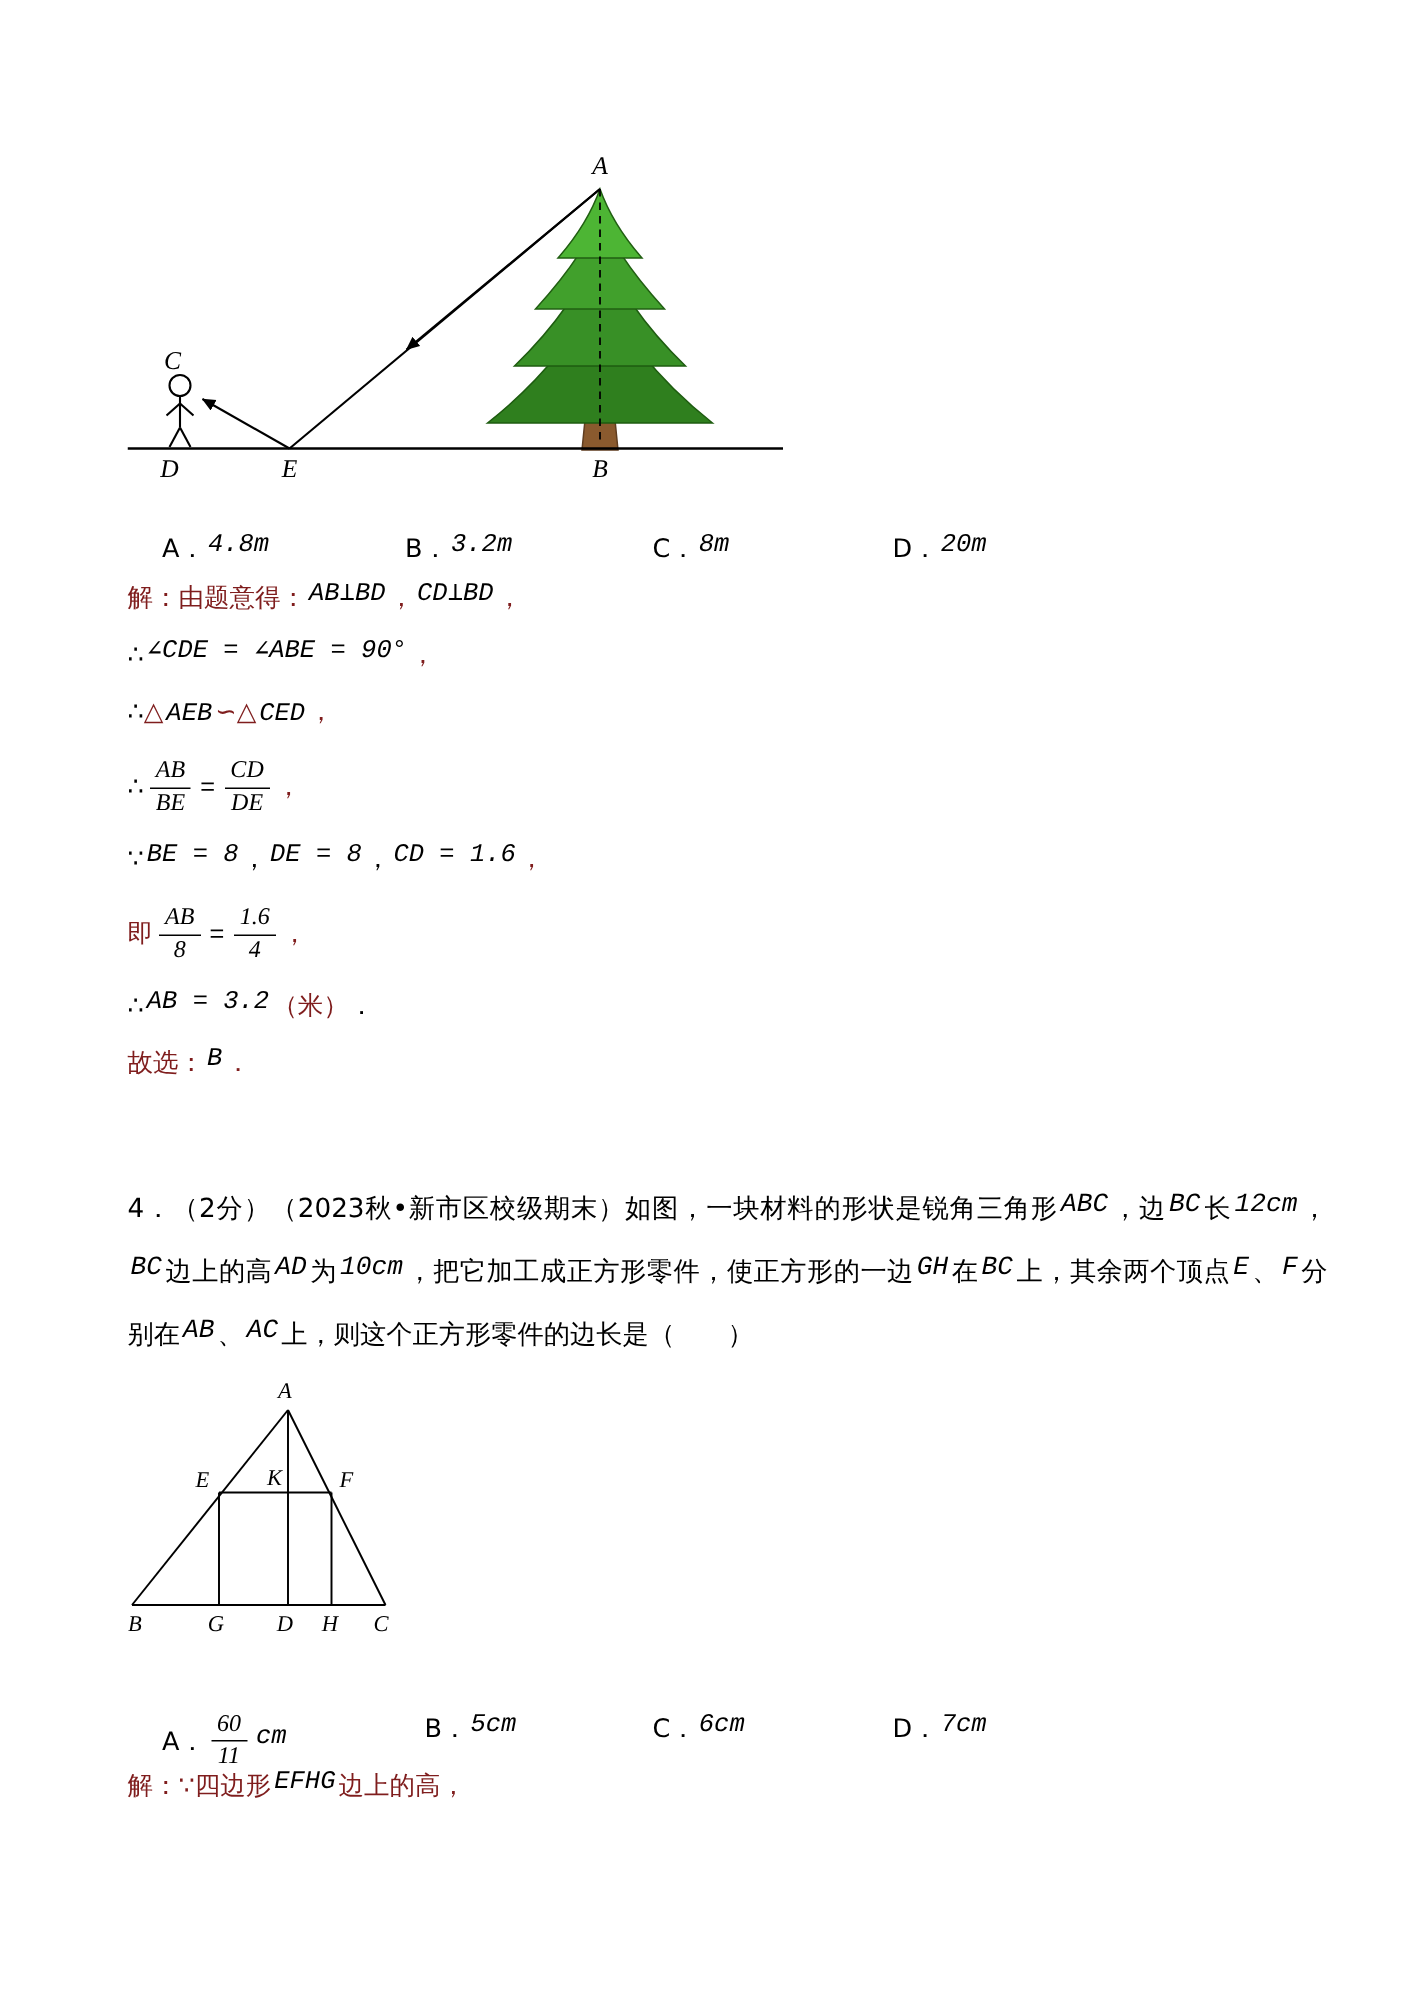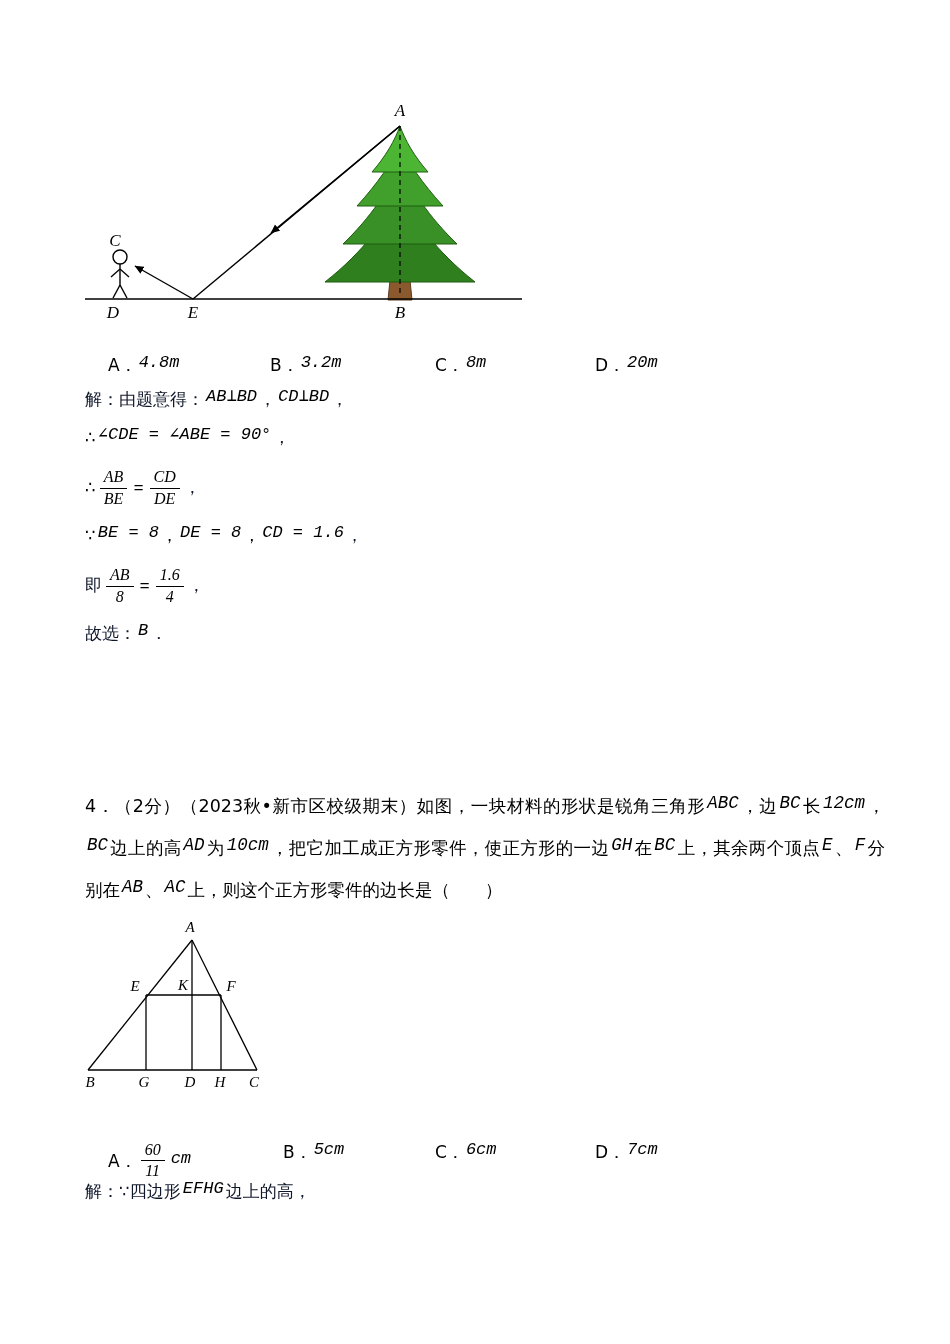--- a/index.html
+++ b/index.html
@@ -12,21 +12,21 @@
   .fig2{position:absolute;left:85px;top:918px}
   .fig1 text,.fig2 text{font-family:"Liberation Serif",serif;font-style:italic;fill:#000}
   .fig1 text{font-size:17px}
   .fig2 text{font-size:15px}
 
   .opt-row{position:absolute;left:85px;width:830px;height:44px}
   .opt{position:absolute;top:0;white-space:nowrap;font-size:17px}
   .opt-key{font-family:"DejaVu Sans",sans-serif}
   .math{font-family:Liberation Mono, monospace;font-style:italic;padding:0 2px}
   .up{position:relative;top:-4px}
-  .red{color:#0f172a}
+  .red{color:#7f1d1d}
 
   .frac{display:inline-block;vertical-align:middle;text-align:center;font-family:"Liberation Serif",serif;font-style:italic;padding:0 4px;line-height:1.15;font-size:16px}
   .fnum{display:block;border-bottom:1px solid #000;padding:0 4px 1px}
   .fden{display:block;padding-top:1px}
 
   .sol{position:absolute;left:85px;width:830px;font-size:17px}
   .sol-q3{top:386px}
   .sol-q4{top:1178px}
   .sline{line-height:27px;margin-bottom:10px}
   .frac-line{line-height:50px;margin-bottom:8px}
@@ -84,23 +84,25 @@
   <div class="opt-row" style="top:354px">
     <span class="opt" style="left:23px"><span class="opt-key">A．</span><span class="math up">4.8m</span></span>
     <span class="opt" style="left:185px"><span class="opt-key">B．</span><span class="math up">3.2m</span></span>
     <span class="opt" style="left:350px"><span class="opt-key">C．</span><span class="math up">8m</span></span>
     <span class="opt" style="left:510px"><span class="opt-key">D．</span><span class="math up">20m</span></span>
   </div>
 
   <div class="sol sol-q3">
       <div class="sline"><span class="red">解：由题意得：</span><span class="math up">AB⊥BD</span><span class="red">，</span><span class="math up">CD⊥BD</span><span class="red">，</span></div>
       <div class="sline"><span class="">∴</span><span class="math up">∠CDE = ∠ABE = 90°</span><span class="red">，</span></div>
+      <div class="sline"><span class="">∴</span><span class="red">△</span><span class="math">AEB</span><span class="red">∽</span><span class="red">△</span><span class="math">CED</span><span class="red">，</span></div>
       <div class="sline frac-line"><span class="">∴</span><span class="frac"><span class="fnum">AB</span><span class="fden">BE</span></span><span class="math">=</span><span class="frac"><span class="fnum">CD</span><span class="fden">DE</span></span><span class="red">，</span></div>
       <div class="sline"><span class="">∵</span><span class="math up">BE = 8</span><span class="">，</span><span class="math up">DE = 8</span><span class="">，</span><span class="math up">CD = 1.6</span><span class="red">，</span></div>
       <div class="sline frac-line"><span class="red">即</span><span class="frac"><span class="fnum">AB</span><span class="fden">8</span></span><span class="math">=</span><span class="frac"><span class="fnum">1.6</span><span class="fden">4</span></span><span class="red">，</span></div>
+      <div class="sline"><span class="">∴</span><span class="math up">AB = 3.2</span><span class="red">（米）</span><span class="">．</span></div>
       <div class="sline gap-top"><span class="red">故选：</span><span class="math up">B</span><span class="red">．</span></div>
     </div>
 
   <div class="stem"><span class="">4．（2分）（2023秋•新市区校级期末）如图，一块材料的形状是锐角三角形</span><span class="math up">ABC</span><span class="">，边</span><span class="math up">BC</span><span class="">长</span><span class="math up">12cm</span><span class="">，</span><span class="math up">BC</span><span class="">边上的高</span><span class="math up">AD</span><span class="">为</span><span class="math up">10cm</span><span class="">，把它加工成正方形零件，使正方形的一边</span><span class="math up">GH</span><span class="">在</span><span class="math up">BC</span><span class="">上，其余两个顶点</span><span class="math up">E</span><span class="">、</span><span class="math up">F</span><span class="">分别在</span><span class="math up">AB</span><span class="">、</span><span class="math up">AC</span><span class="">上，则这个正方形零件的边长是（　　）</span></div>
 
   <svg class="fig2" width="200" height="178" viewBox="0 0 200 178">
     <g stroke="#000" stroke-width="1.3" fill="none">
       <line x1="107" y1="22" x2="3" y2="152"></line>
       <line x1="107" y1="22" x2="172" y2="152"></line>
       <line x1="3" y1="152" x2="172" y2="152"></line>

